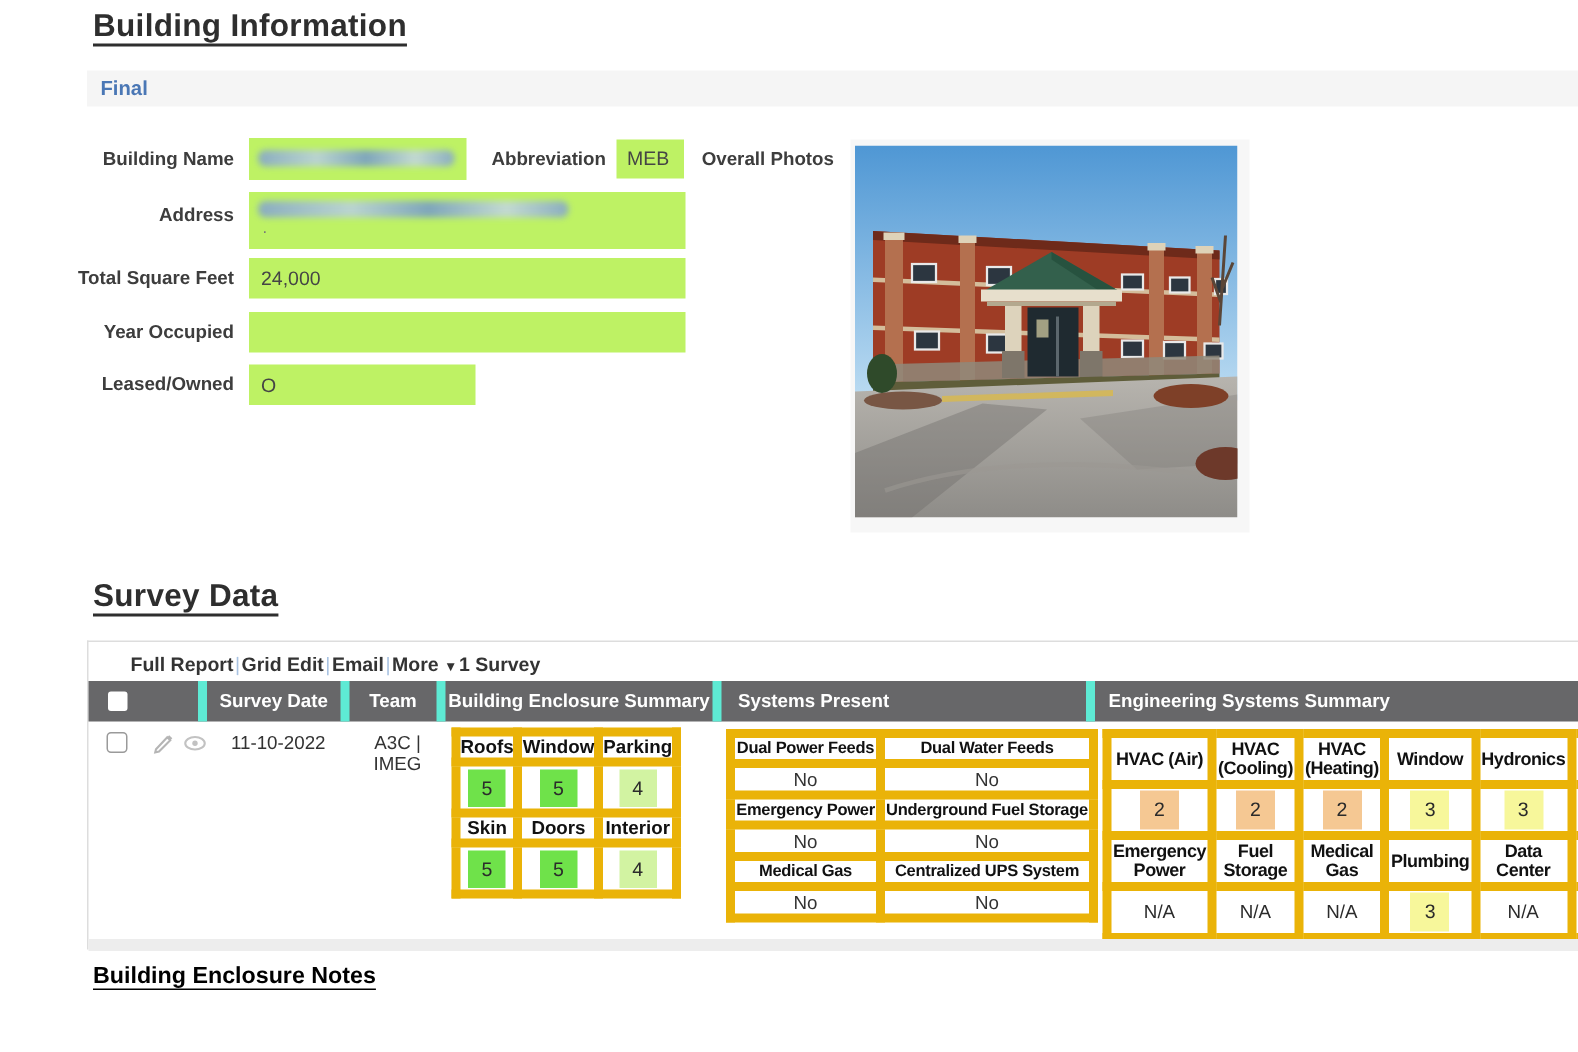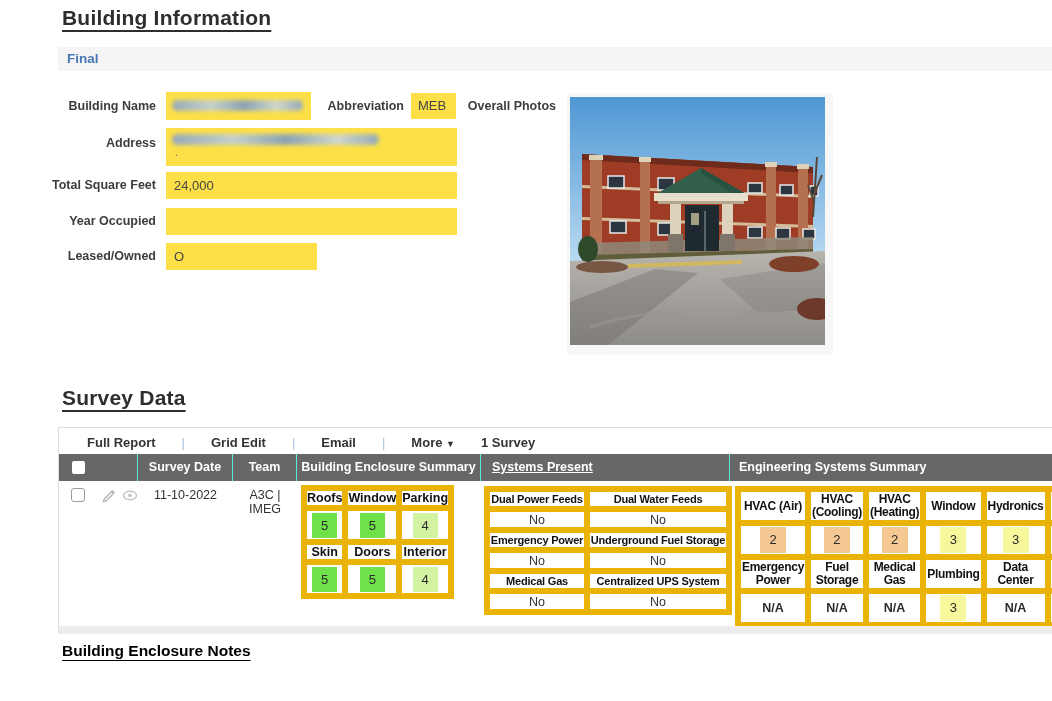--- a/index.html
+++ b/index.html
@@ -7,56 +7,56 @@
   body { font-family:"Liberation Sans", sans-serif; color:#333; }
   #canvas { position:relative; width:1052px; height:701px; background:#fff; overflow:hidden; }
 
   .section-title { position:absolute; left:62px; font-size:21px; font-weight:700; color:#2e2e2e;
     text-decoration:underline; text-underline-offset:5px; text-decoration-thickness:1.5px; letter-spacing:.2px; }
 
   .final-bar { position:absolute; left:58px; top:47px; width:994px; height:24px; background:#f5f5f5;
     line-height:24px; padding-left:9px; font-size:13.5px; font-weight:700; color:#4a77b5; }
 
   .fld-label { position:absolute; font-size:12.5px; font-weight:700; color:#3d3d3d; text-align:right; }
-  .fld { position:absolute; background:#fde047; font-size:13px; color:#454545; }
+  .fld { position:absolute; background:#bef264; font-size:13px; color:#454545; }
   .fld .val { padding-left:8px; }
   .redacted { position:absolute; border-radius:5px; filter:blur(2px);
     background:linear-gradient(90deg,#7d9cd6 0%,#b9cdea 30%,#6f93d0 55%,#c4d4ec 80%,#7d9cd6 100%); opacity:.8; }
 
   .photo-box { position:absolute; left:567px; top:93px; width:266px; height:262px; background:#f7f7f7; }
   .photo-box svg { position:absolute; left:3px; top:4px; }
 
   
   .grid-wrap { position:absolute; left:58px; top:427px; width:994px; height:206px; background:#fff;
     border-top:1px solid #ddd; border-left:1px solid #ddd; }
-  .toolbar { position:absolute; left:28px; top:3px; height:23px; display:flex; align-items:center; gap:26px;
+  .toolbar { position:absolute; left:28px; top:3px; height:23px; display:flex; align-items:center; gap:1px;
     font-size:13px; font-weight:700; color:#333; }
   .toolbar .sep { color:#a9c3e2; font-weight:400; }
   .toolbar .caret { font-size:9px; color:#333; }
   .grid-head { position:absolute; left:0; top:26px; width:994px; height:27px; background:#676769; display:flex; }
   .grid-head .hc { height:27px; line-height:27px; color:#fff; font-size:12.5px; font-weight:700;
-    border-right:1px solid #5eead4; overflow:hidden; white-space:nowrap; }
+    border-right:6px solid #5eead4; overflow:hidden; white-space:nowrap; }
   .hc.c0 { width:79px; display:flex; align-items:center; }
   .hc.c1 { width:95px; text-align:center; }
   .hc.c2 { width:64px; text-align:center; }
   .hc.c3 { width:184px; text-align:center; }
-  .hc.c4 { width:249px; padding-left:11px;text-decoration:underline; }
+  .hc.c4 { width:249px; padding-left:11px; }
   .hc.c5 { width:322px; padding-left:9px; border-right:none; }
   .head-cb { width:13px; height:13px; background:#fff; border-radius:2px; margin-left:13px; }
 
   .row-cb { position:absolute; left:12px; top:60px; width:14px; height:14px; background:#fff;
     border:1.5px solid #9a9a9a; border-radius:3px; }
   .row-icon { position:absolute; top:60px; width:16px; height:15px; }
   .cell-text { position:absolute; top:60px; font-size:12.5px; color:#333; text-align:center; }
 
   table.mini { border-collapse:collapse; position:absolute; background:#fff; table-layout:fixed; }
   table.mini td { border:6px solid #eab308; text-align:center; vertical-align:middle; padding:0; }
   td.mh { font-weight:700; font-size:12.5px; color:#111; height:18px; padding:0 2px; }
   .sq { width:25px; height:25px; line-height:25px; margin:0 auto; font-size:13px; color:#2b2b2b; }
-  .sq.no-bg { font-weight:700; font-size:12.5px; background:transparent; width:auto; }
+  .sq.no-bg { font-weight:400; font-size:12.5px; background:transparent; width:auto; }
 
   table.enc { left:242px; top:57px; }
   table.enc td.mv { height:34px; }
   table.enc col { width:42px; }
 
   table.sys { left:425px; top:58px; }
   table.sys td.mh { height:20px; font-size:11px; white-space:nowrap; letter-spacing:-.2px;margin-left:13px; }
   table.sys td.mv { height:21px; font-size:12.5px; color:#333; }
 
   table.eng { left:676px; top:58px; }

